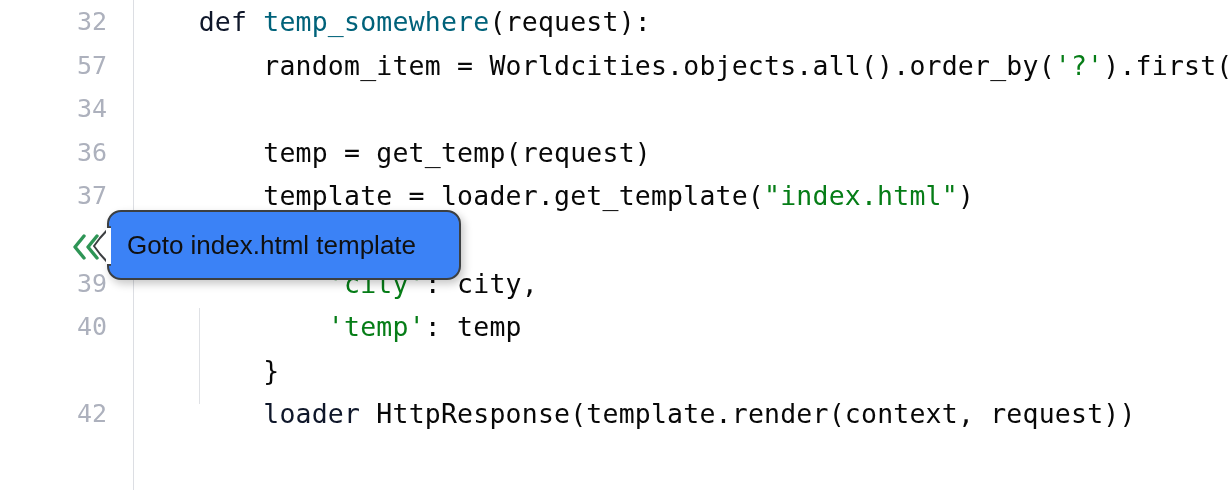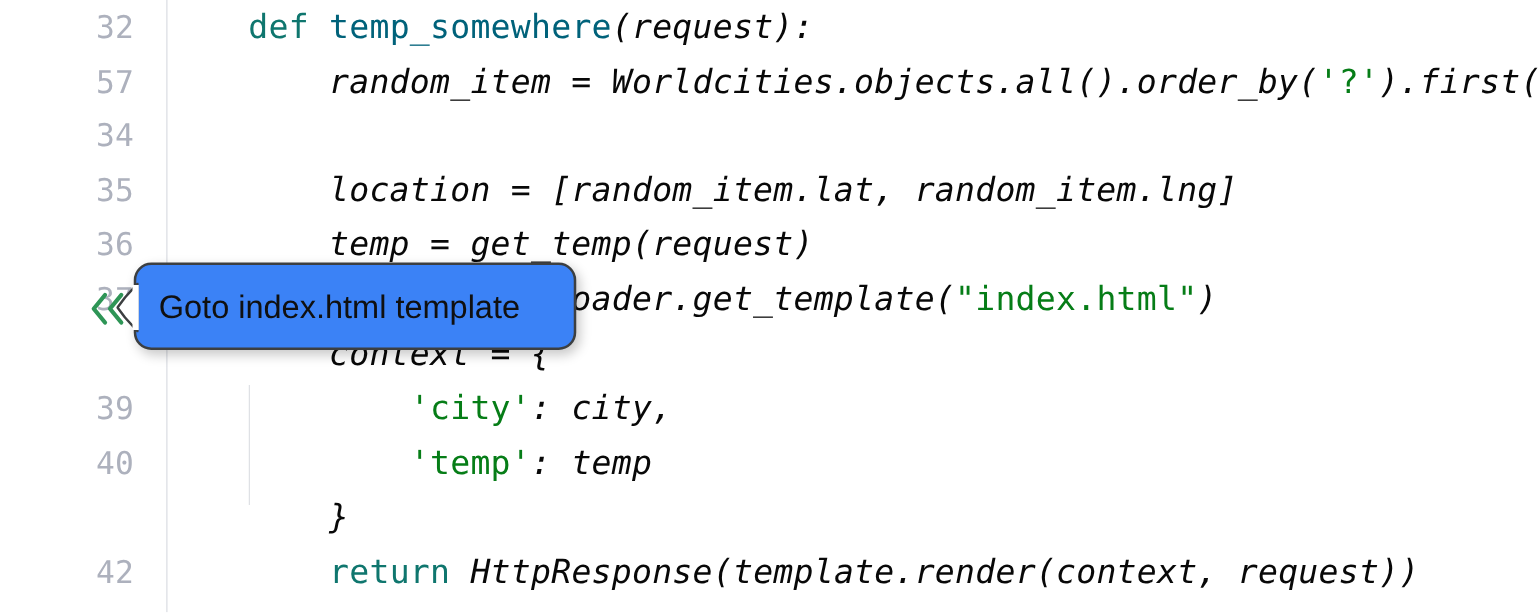--- a/index.html
+++ b/index.html
@@ -69,24 +69,24 @@
   .ltext {
     position: absolute;
     left: 134px;
     top: 0;
     color: #080808;
     font-family: "DejaVu Sans Mono", monospace;
     font-size: 26.5px;
     letter-spacing: 0.2px;
   }
 
-  .kw   { color: #0f766e; }      
+  .kw   { color: #0f172a; }      
   .fn   { color: #00627a; }      
   .str  { color: #067d17; }      
-  .plain{ color: #080808; font-style: italic; }
+  .plain{ color: #080808; }
 
   
   .goto-icon {
     position: absolute;
     left: 70px;
     top: 228px;
     width: 40px;
     height: 38px;
     z-index: 4;
   }
@@ -135,28 +135,27 @@
 
   <div class="editor">
 
     <div class="gutter-divider"></div>
     <div class="indent-guide"></div>
 
     <div class="code-lines">
         <div class="line"><div class="lnum">32</div><div class="ltext"><span class="plain">    </span><span class="kw">def</span><span class="plain"> </span><span class="fn">temp_somewhere</span><span class="plain">(request):</span></div></div>
         <div class="line"><div class="lnum">57</div><div class="ltext"><span class="plain">        random_item = Worldcities.objects.all().order_by(</span><span class="str">'?'</span><span class="plain">).first()</span></div></div>
         <div class="line"><div class="lnum">34</div></div>
-        <div class="line"><div class="lnum">35</div><div class="ltext"><span class="plain">        location = [random_item.lat, random_item.lng]</span></div></div>
         <div class="line"><div class="lnum">36</div><div class="ltext"><span class="plain">        temp = get_temp(request)</span></div></div>
         <div class="line"><div class="lnum">37</div><div class="ltext"><span class="plain">        template = loader.get_template(</span><span class="str">"index.html"</span><span class="plain">)</span></div></div>
         <div class="line"><div class="ltext"><span class="plain">        context = {</span></div></div>
         <div class="line"><div class="lnum">39</div><div class="ltext"><span class="plain">            </span><span class="str">'city'</span><span class="plain">: city,</span></div></div>
         <div class="line"><div class="lnum">40</div><div class="ltext"><span class="plain">            </span><span class="str">'temp'</span><span class="plain">: temp</span></div></div>
         <div class="line"><div class="ltext"><span class="plain">        }</span></div></div>
-        <div class="line"><div class="lnum">42</div><div class="ltext"><span class="plain">        </span><span class="kw">return</span><span class="plain"> HttpResponse(template.render(context, request))</span></div></div>
+        <div class="line"><div class="lnum">42</div><div class="ltext"><span class="plain">        </span><span class="kw">loader</span><span class="plain"> HttpResponse(template.render(context, request))</span></div></div>
       </div>
 
     <div class="goto-icon">
       <svg width="40" height="38" viewBox="0 0 40 38">
         <polyline points="14,8 5,19 14,30" fill="none" stroke="#2e9556" stroke-width="3.4" stroke-linecap="round" stroke-linejoin="round"></polyline>
         <polyline points="27,8 18,19 27,30" fill="none" stroke="#2e9556" stroke-width="3.4" stroke-linecap="round" stroke-linejoin="round"></polyline>
       </svg>
     </div>
 
     <div class="tooltip">

